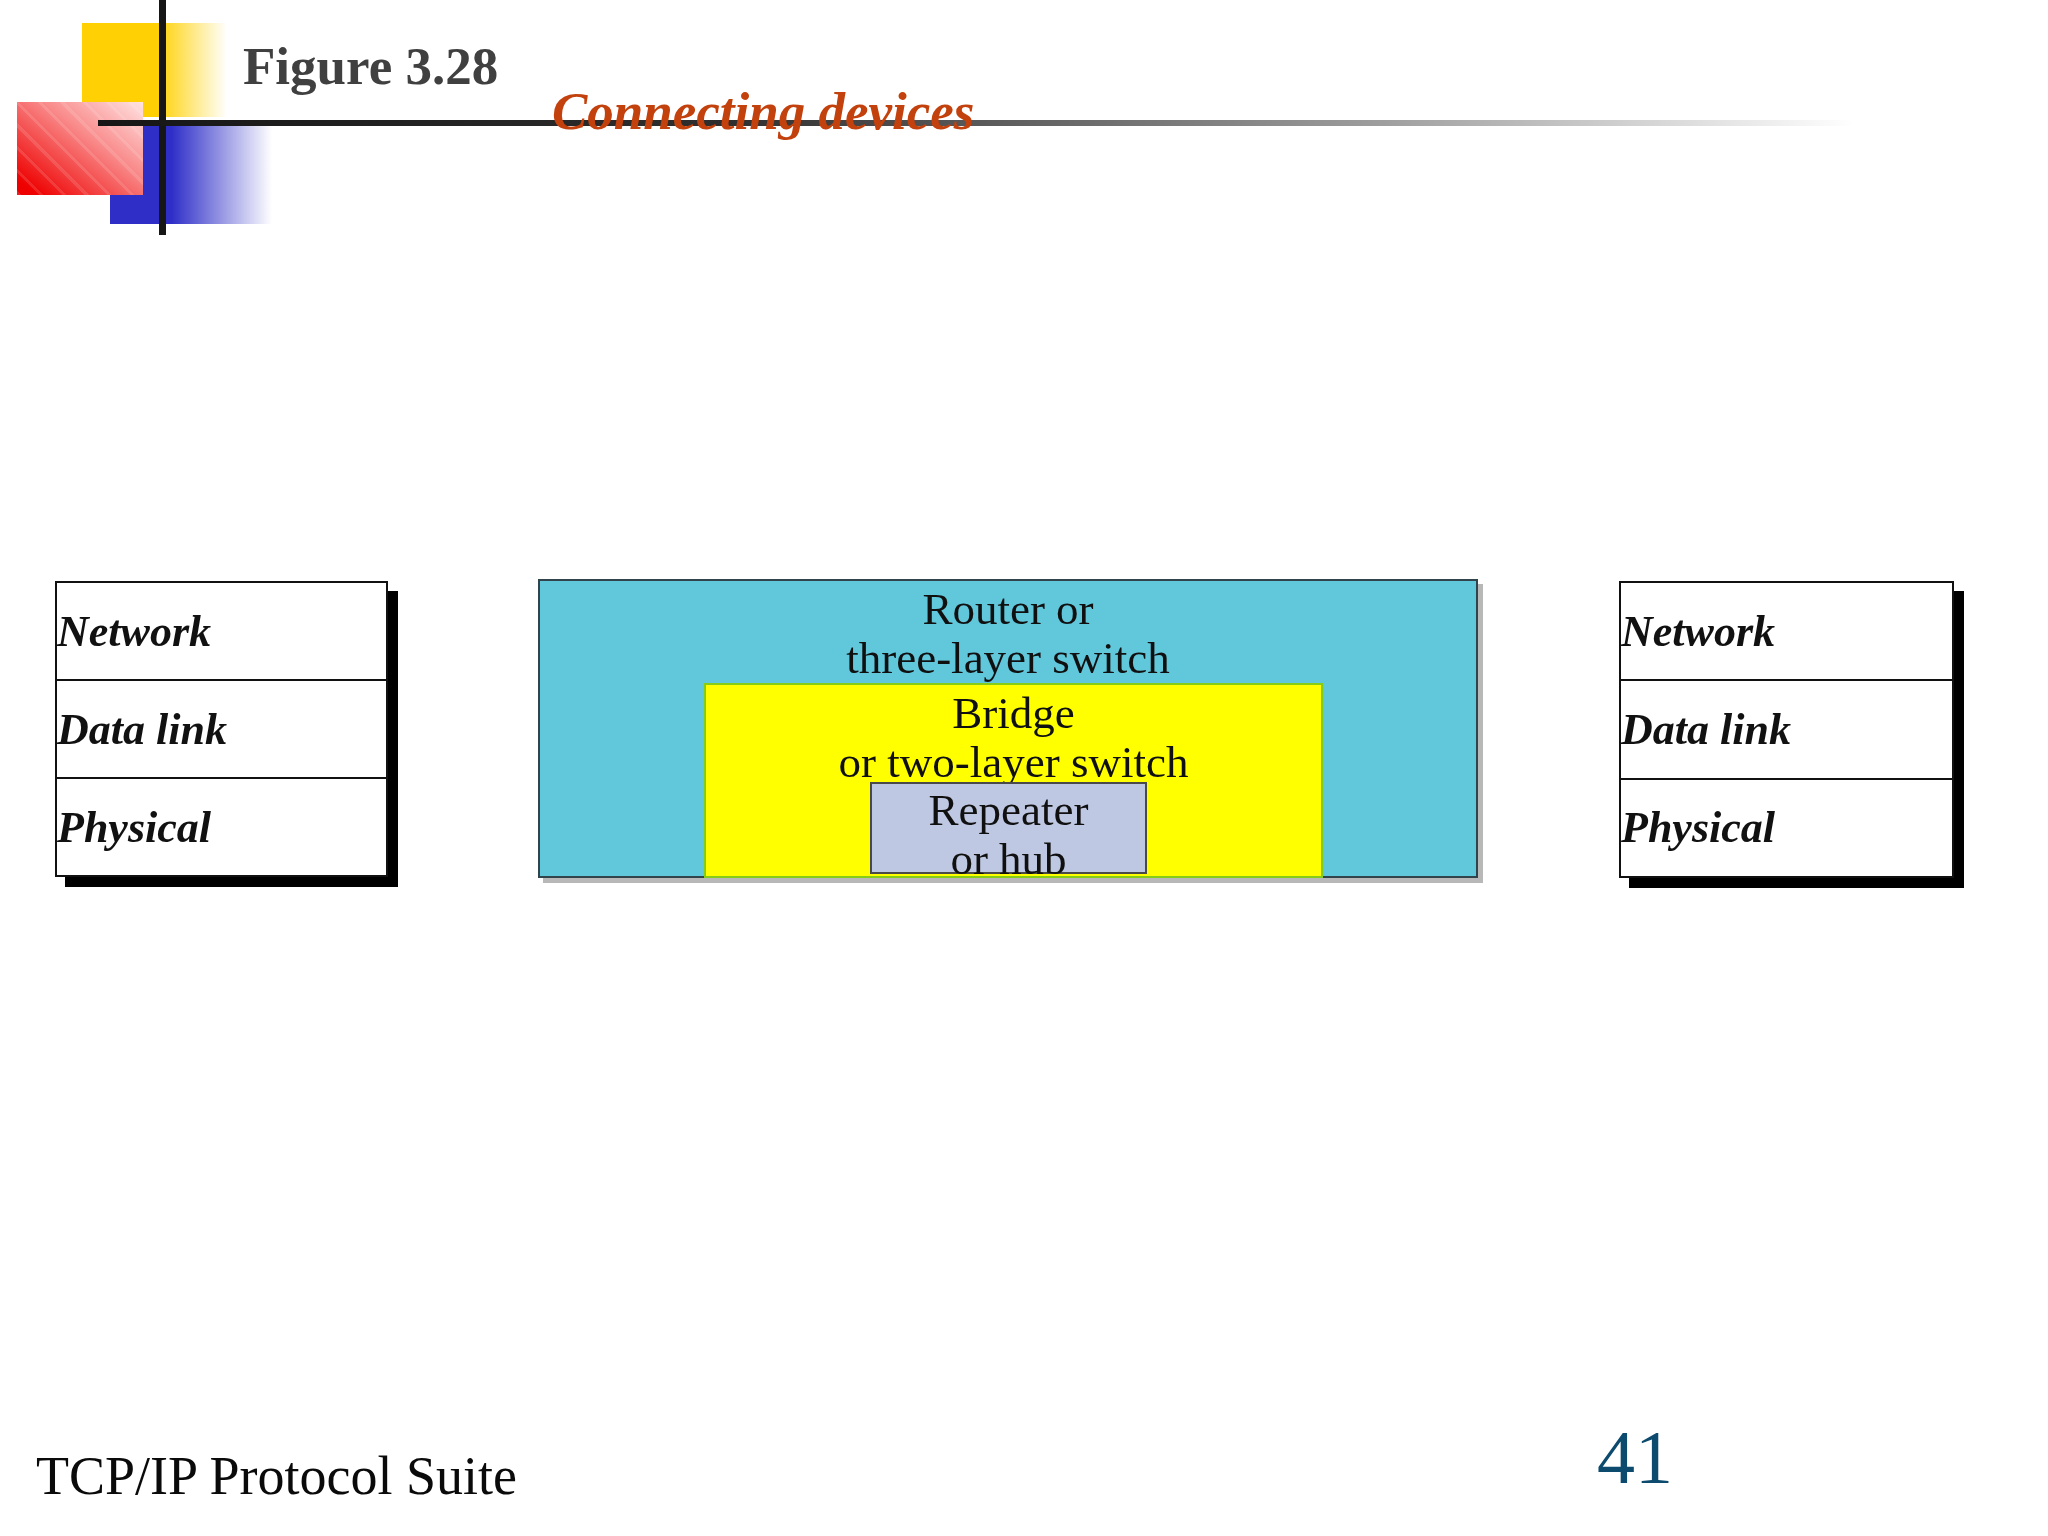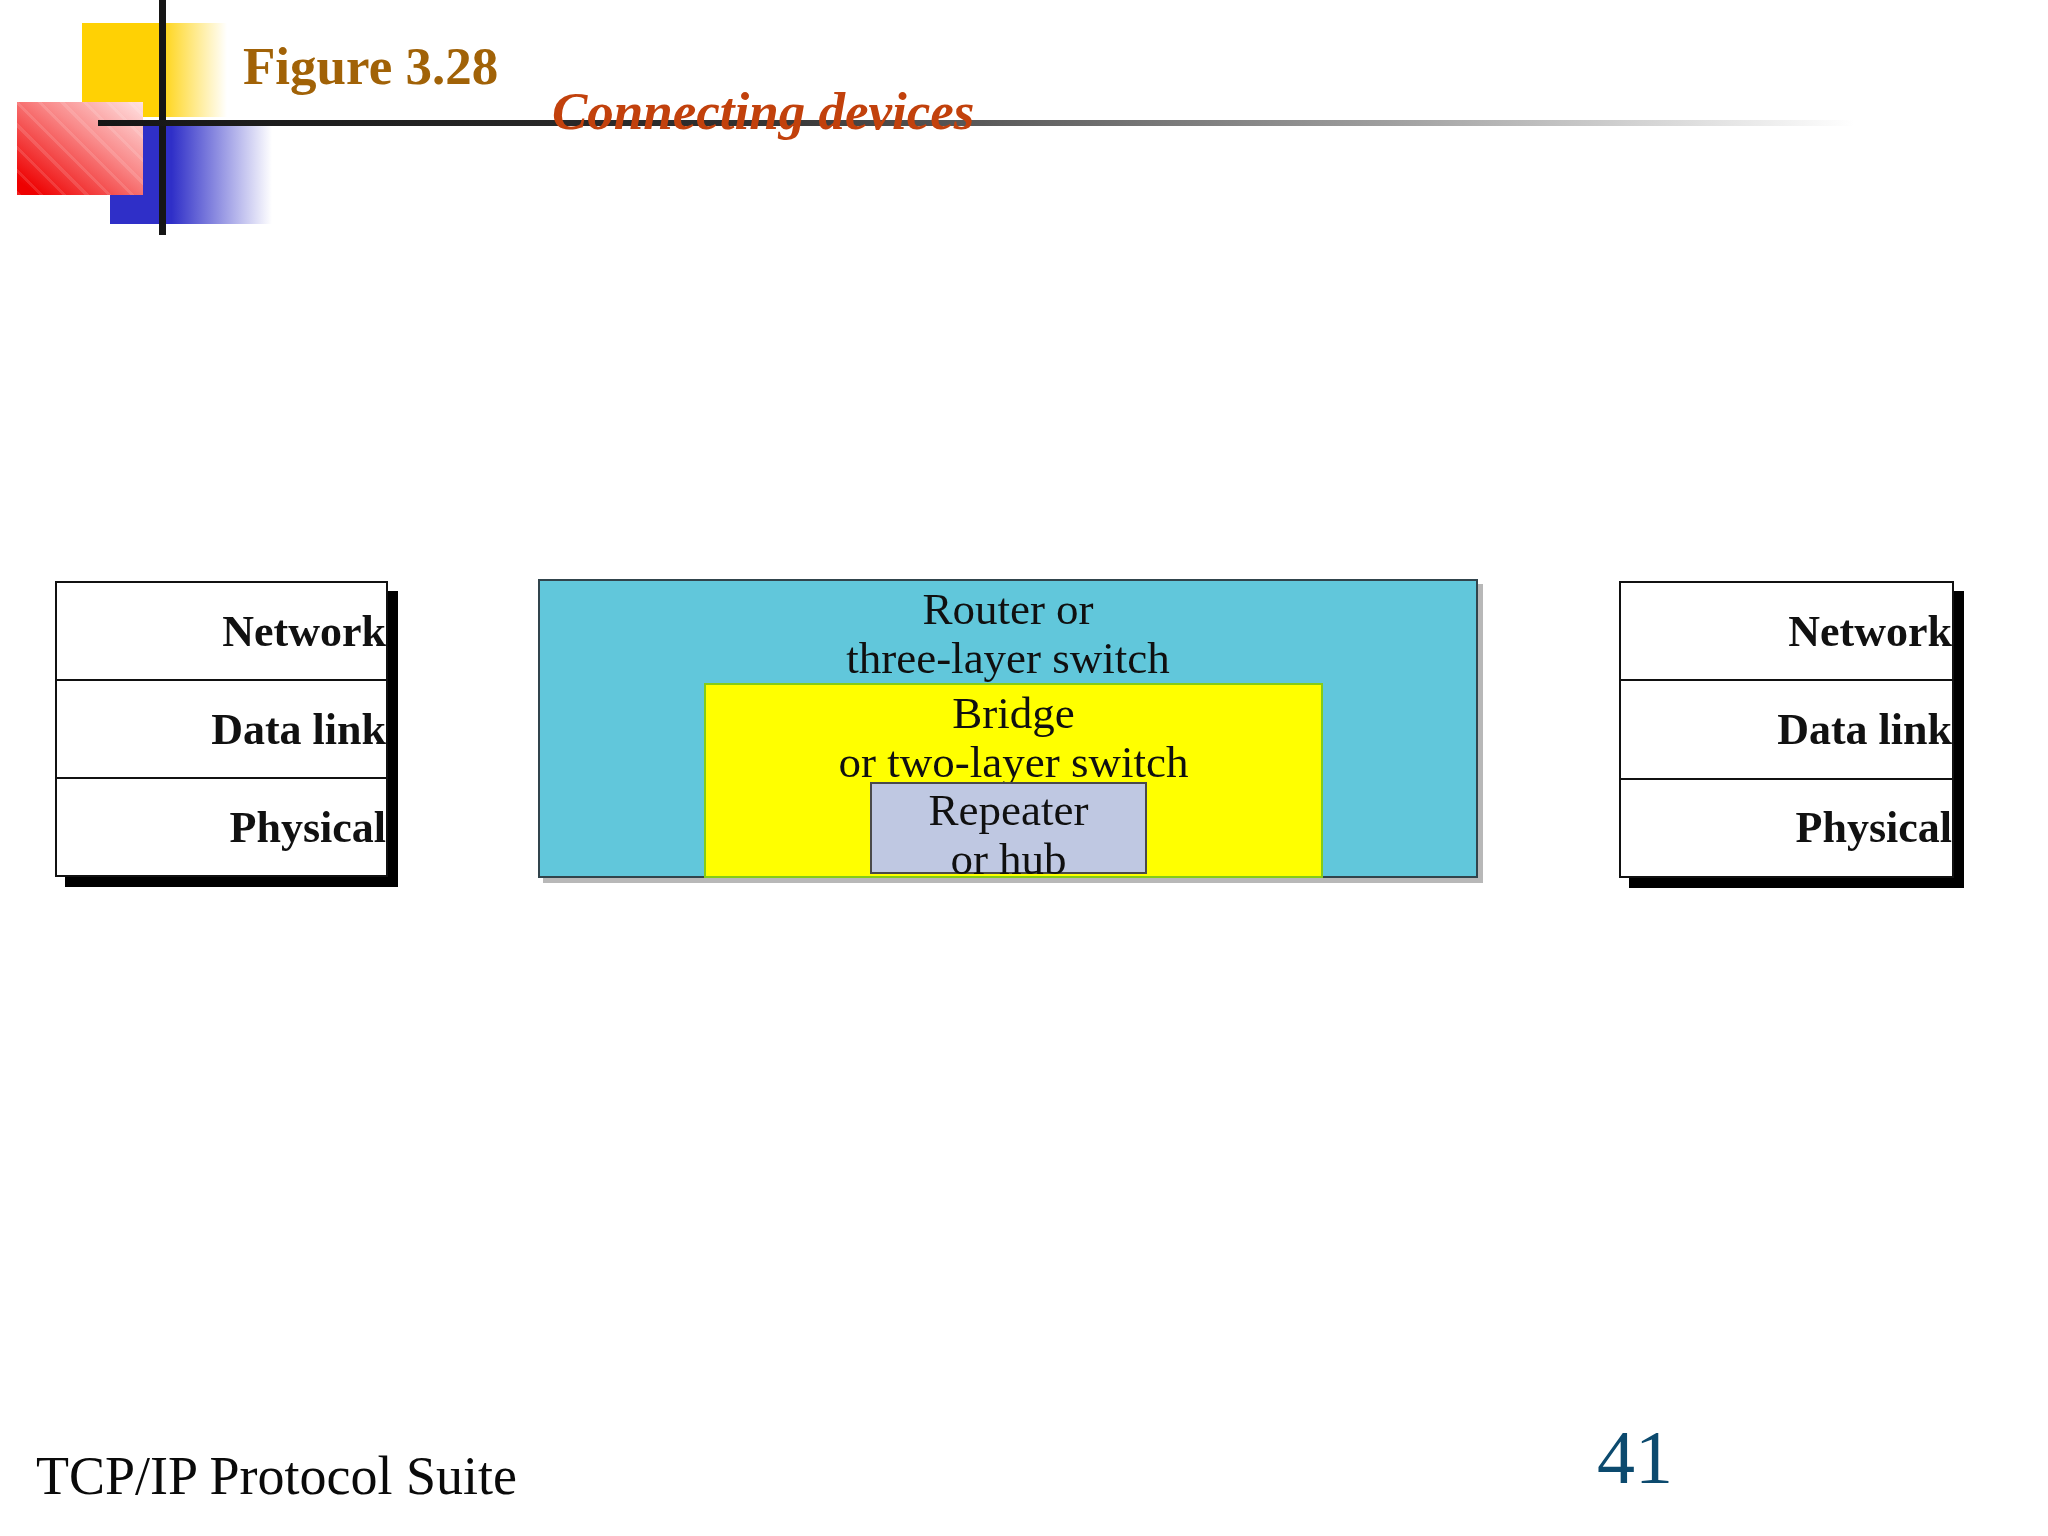--- a/index.html
+++ b/index.html
@@ -30,21 +30,21 @@
     left:159px;top:0;width:7px;height:235px;z-index:4;
     background:#161616;
   }
   .line-horizontal{
     left:98px;top:120px;width:1792px;height:6px;z-index:4;
     background:linear-gradient(to right,#161616 0%,#2e2e2e 35%,#9f9f9f 72%,rgba(255,255,255,0) 98%);
   }
   
   .figure-label{
     position:absolute;left:243px;top:36px;
-    font-size:53px;font-weight:bold;color:#a16207;
+    font-size:53px;font-weight:bold;color:#404040;
     white-space:nowrap;z-index:5;
   }
   .figure-title{
     position:absolute;left:552px;top:36px;
     font-size:53px;font-weight:bold;font-style:italic;color:#c2410c;
     white-space:nowrap;z-index:5;margin-top:45px;
   }
   
   .dev-box{position:absolute;box-sizing:border-box;text-align:center;}
   .dev-text{
@@ -72,21 +72,21 @@
   .stack{
     position:absolute;box-sizing:border-box;
     display:flex;flex-direction:column;
     background:#fff;border:2px solid #111;
     box-shadow:10px 10px 0 #000;
     z-index:6;
   }
   .stack-left{left:55px;top:581px;width:333px;height:296px;}
   .stack-right{left:1619px;top:581px;width:335px;height:297px;}
   .stack .layer-row{
-    flex:1 1 0;display:flex;align-items:center;justify-content:flex-end;
+    flex:1 1 0;display:flex;align-items:center;justify-content:flex-start;font-style:italic;
   }
   .stack .layer-row + .layer-row{border-top:2px solid #111;}
   .layer-label{
     font-size:44px;font-weight:bold;color:#111;white-space:nowrap;
   }
   
   .footer-title{
     position:absolute;left:36px;top:1445px;
     font-size:54px;color:#0a0a0a;white-space:nowrap;font-family:Liberation Serif, serif;
   }

